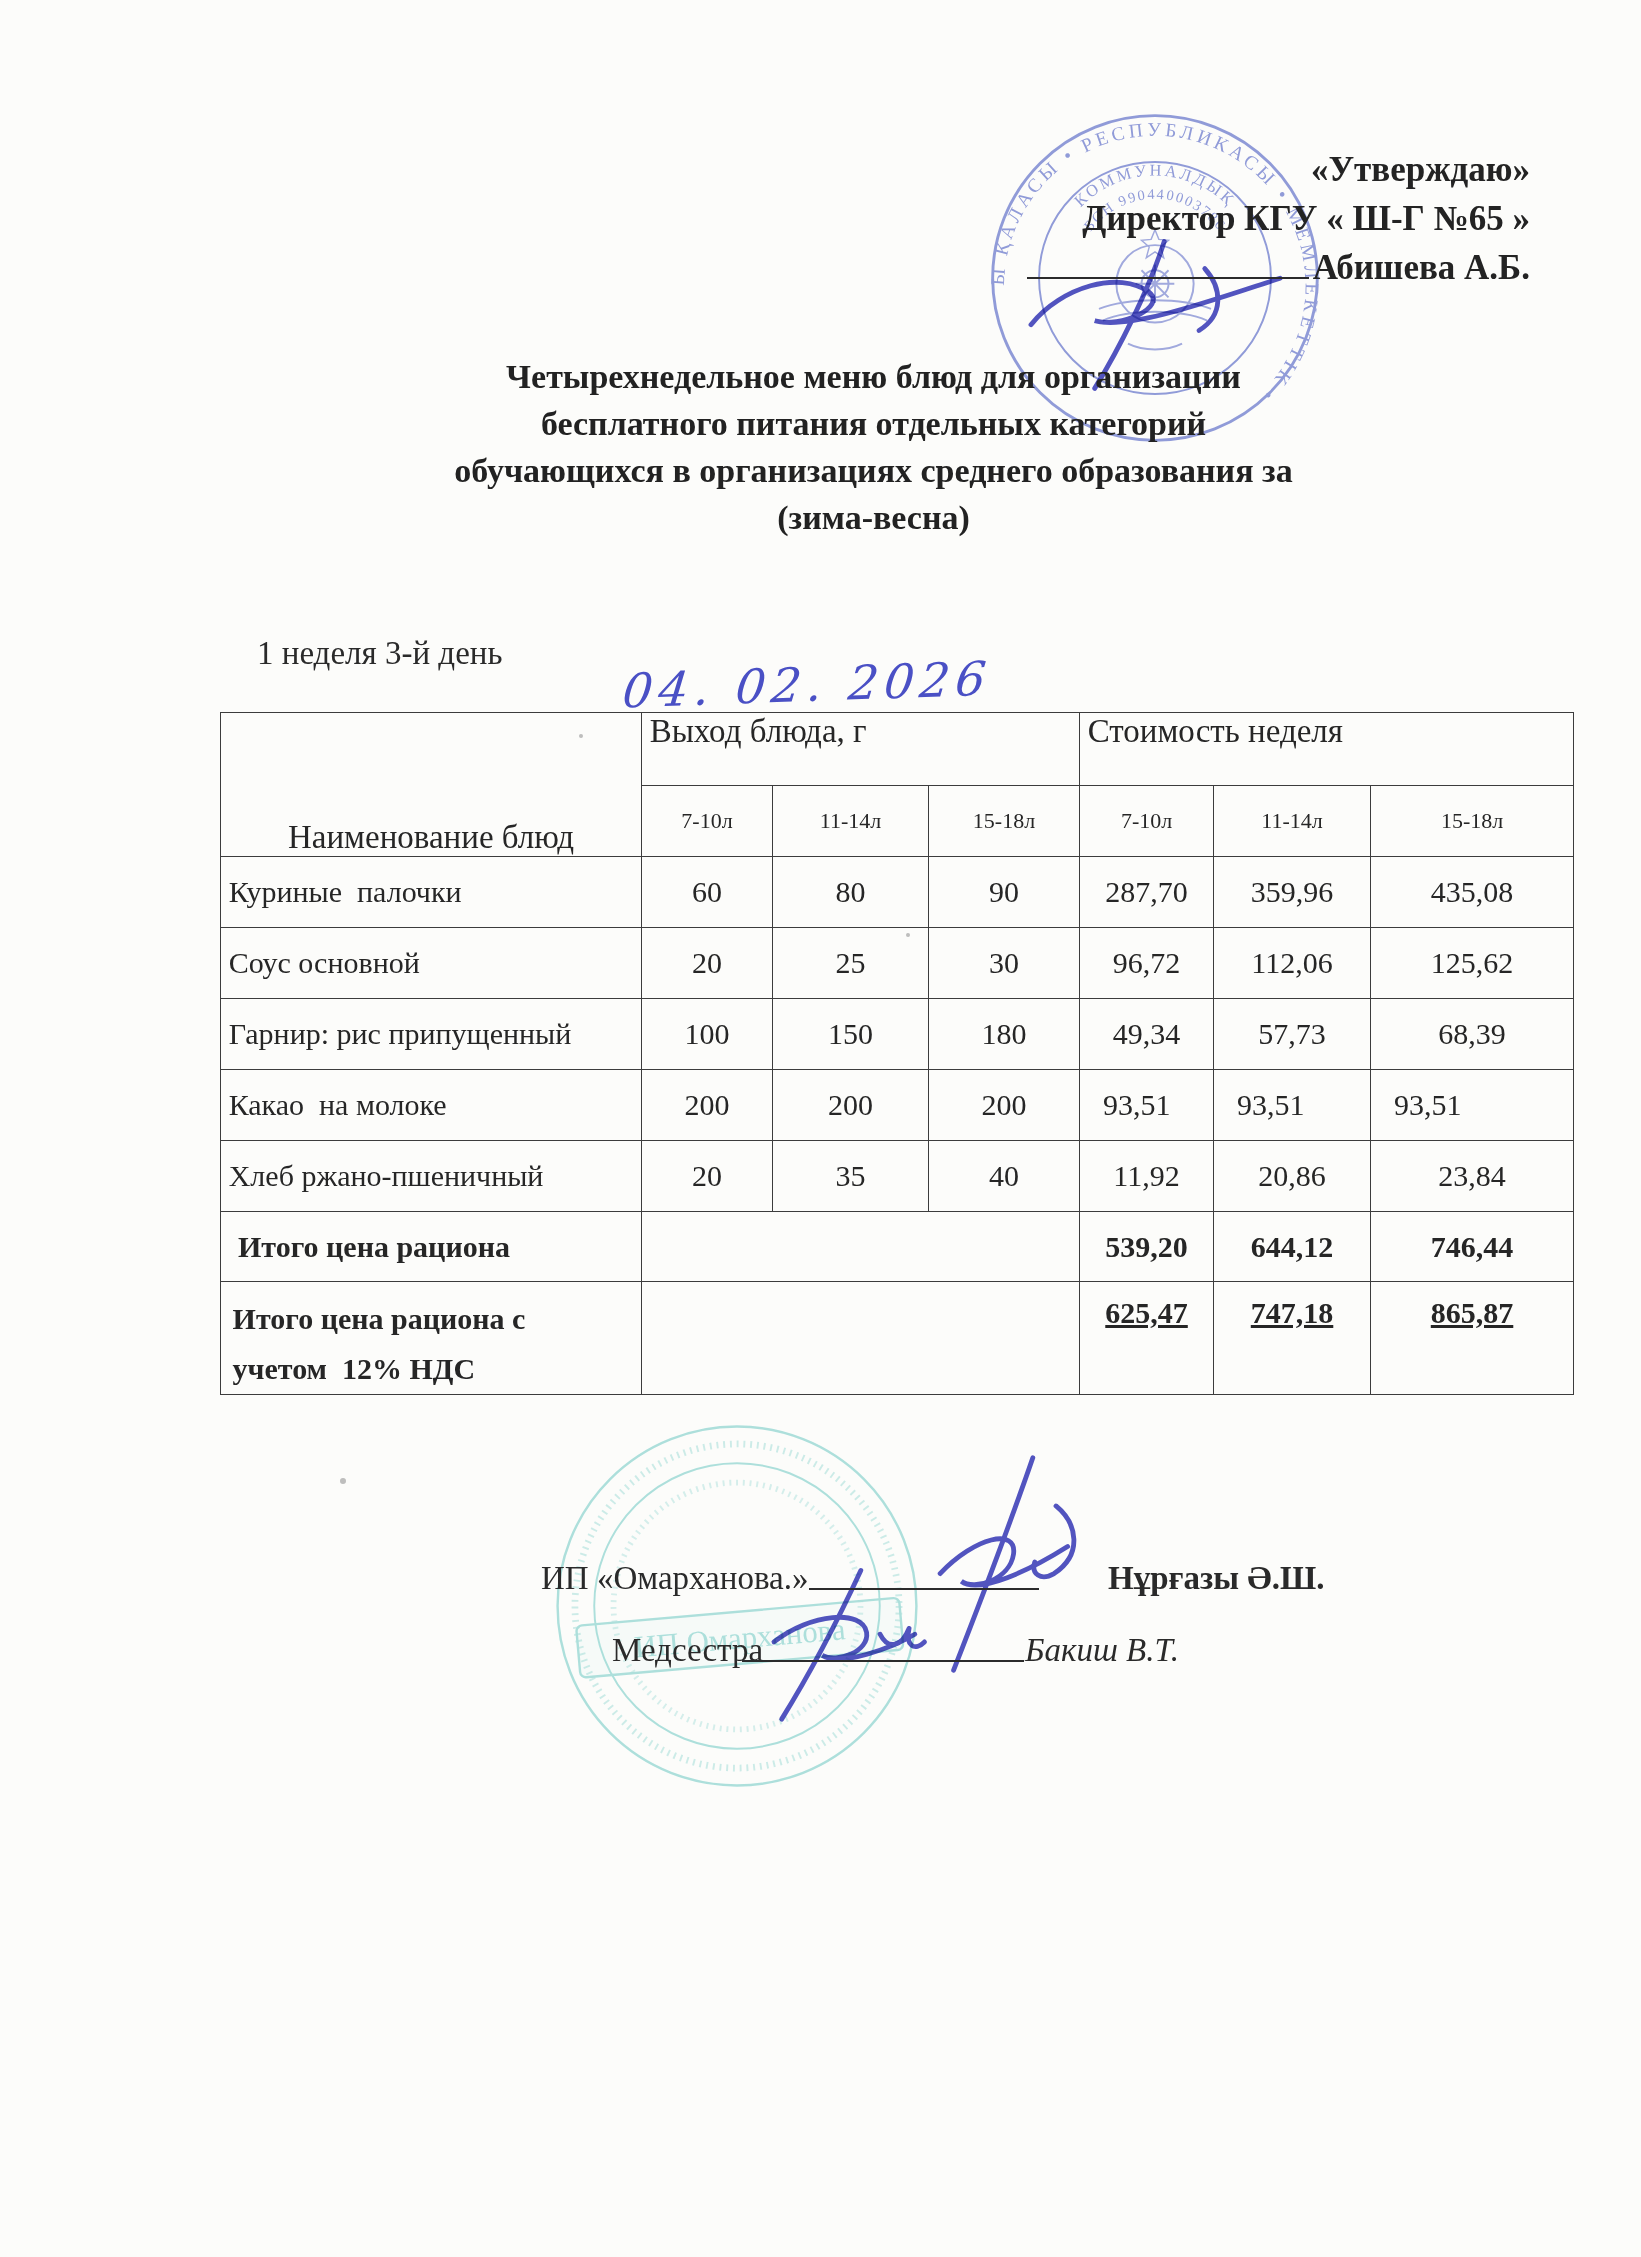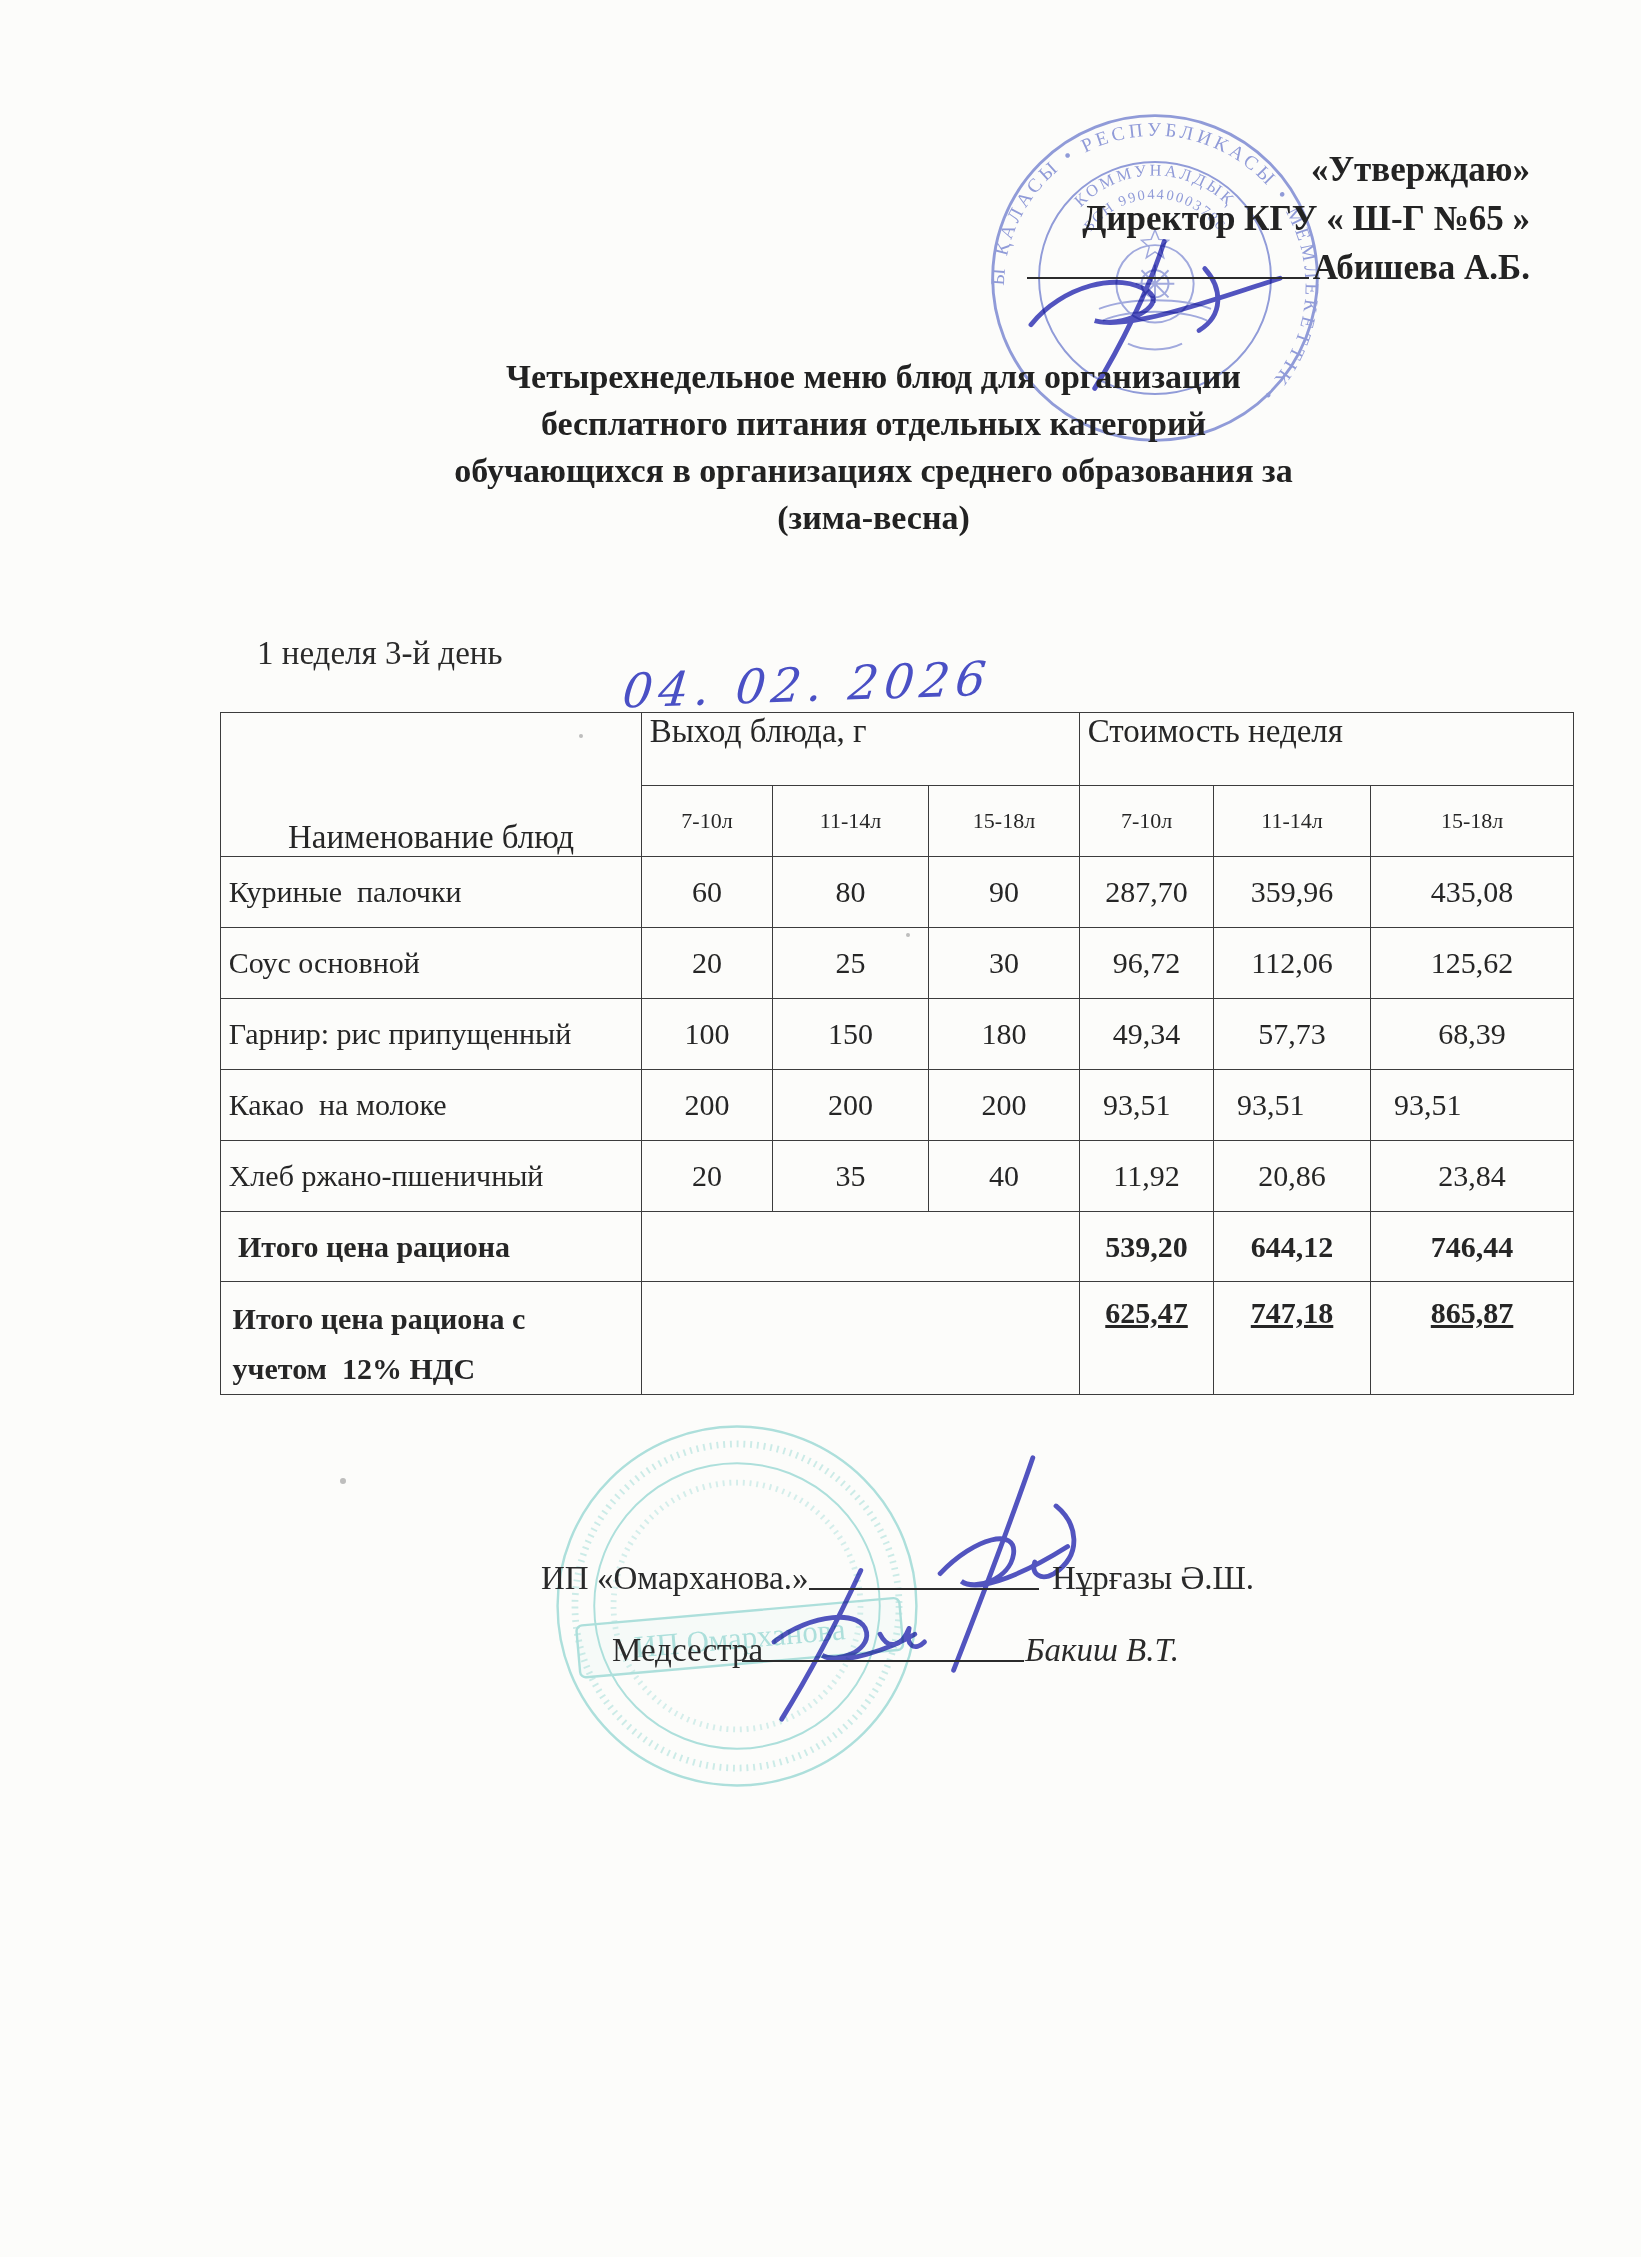--- a/index.html
+++ b/index.html
@@ -256,21 +256,21 @@
   <svg class="sig sig-nurse" width="193" height="174" viewBox="0 0 200 180">
     <g fill="none" stroke="#4042bd" stroke-width="5" stroke-linecap="round">
       <path d="M120,18 C96,70 64,130 38,172"></path>
       <path d="M30,92 C68,62 122,58 126,82 C129,102 96,114 80,106 C100,118 152,98 176,84"></path>
       <path d="M140,84 C148,100 162,98 170,78 M170,78 C166,96 176,102 186,92"></path>
     </g>
   </svg>
 
   <div class="sig-text" style="left:541px;top:1560px;">ИП «Омарханова.»</div>
   <div class="hline" style="left:809px;top:1588px;width:230px;"></div>
-  <div class="sig-text" style="left:1052px;top:1560px;">Нұрғазы Ә.Ш.</div>
+  <div class="sig-text" style="left:1108px;top:1560px;font-weight:bold;">Нұрғазы Ә.Ш.</div>
 
   <div class="sig-text" style="left:612px;top:1632px;">Медсестра</div>
   <div class="hline" style="left:742px;top:1660px;width:282px;"></div>
   <div class="sig-text" style="left:1025px;top:1632px;font-style:italic;">Бакиш В.Т.</div>
 
   <div class="speck" style="left:340px;top:1478px;width:5.8px;height:5.8px;"></div>
   <div class="speck" style="left:906px;top:933px;width:3.9px;height:3.9px;"></div>
   <div class="speck" style="left:579px;top:734px;width:3.9px;height:3.9px;"></div>
 </div>
 

